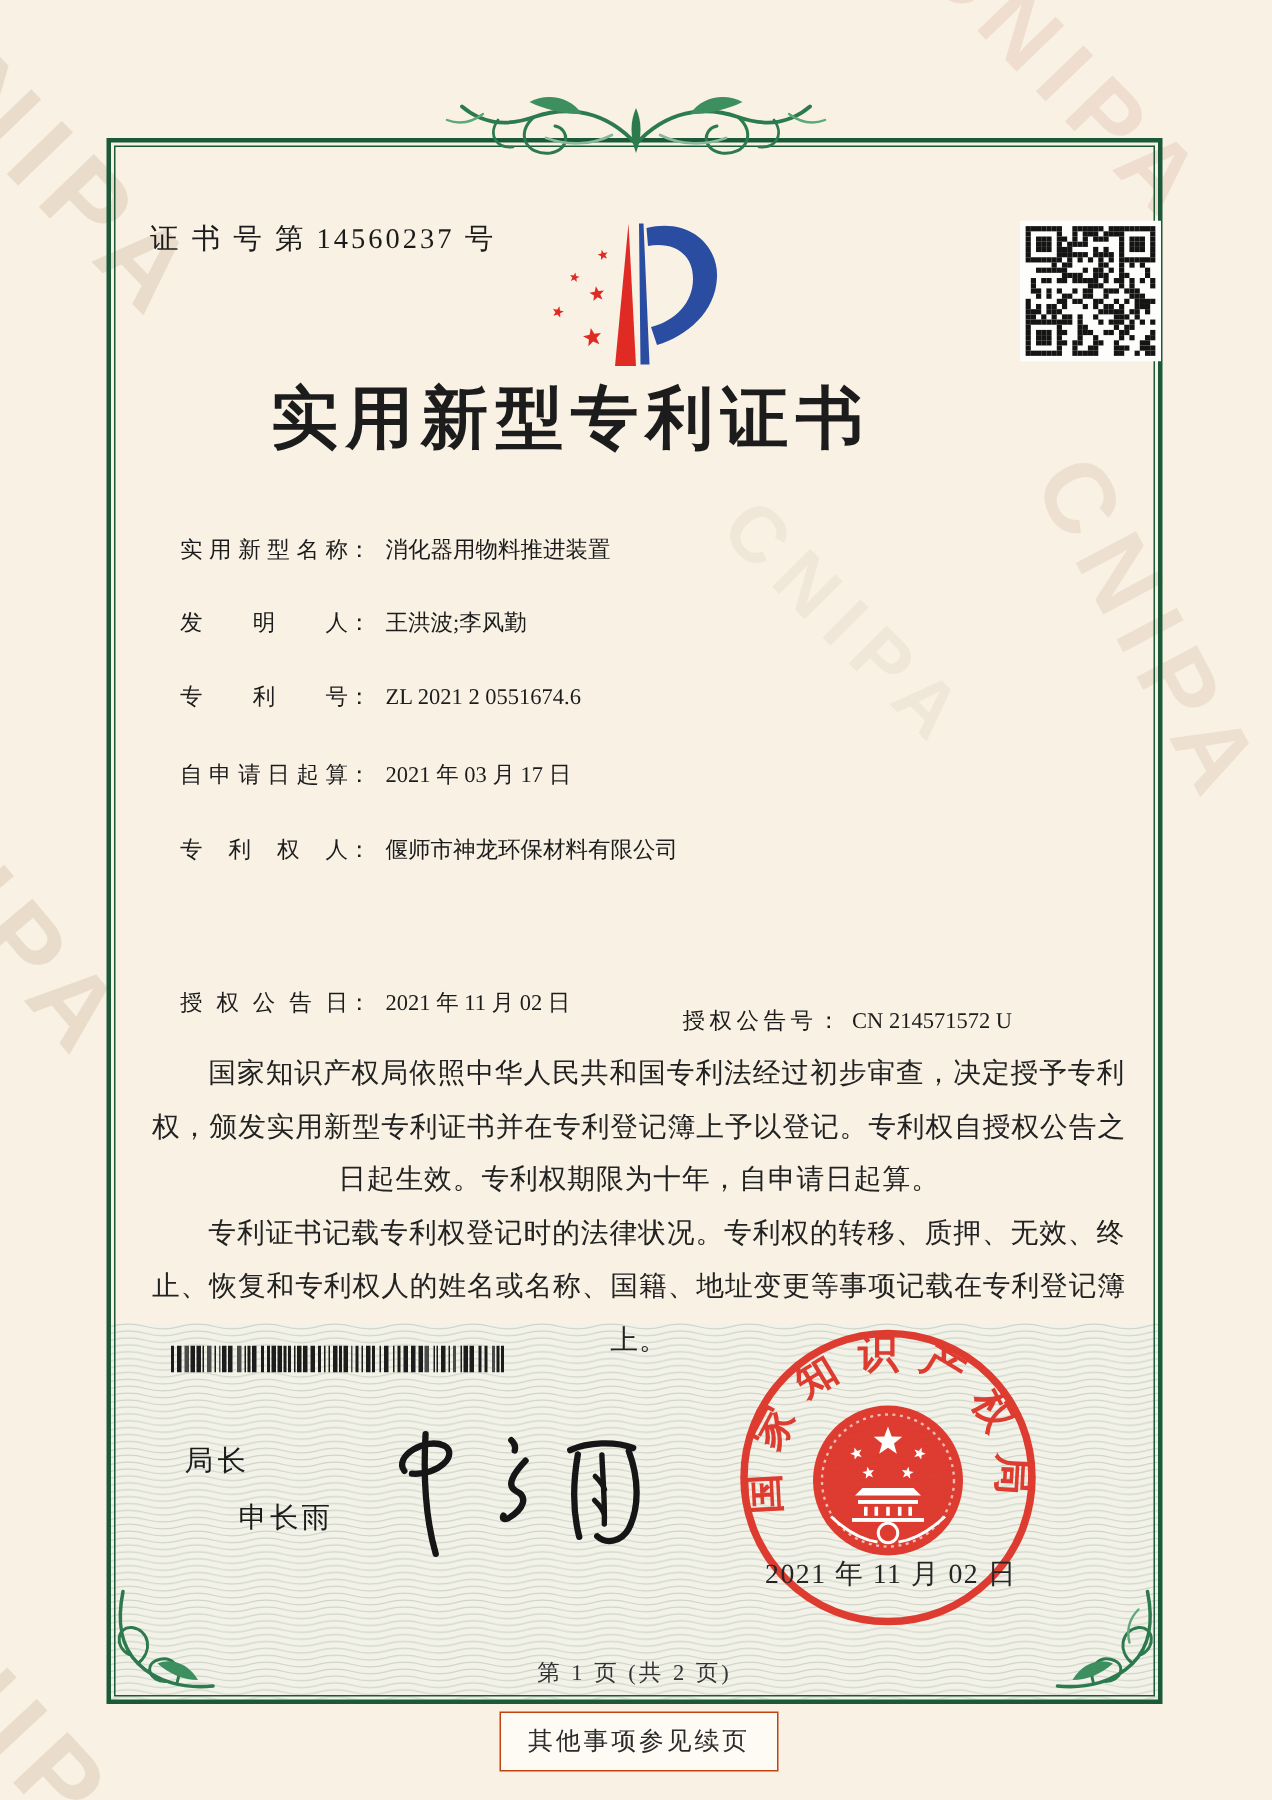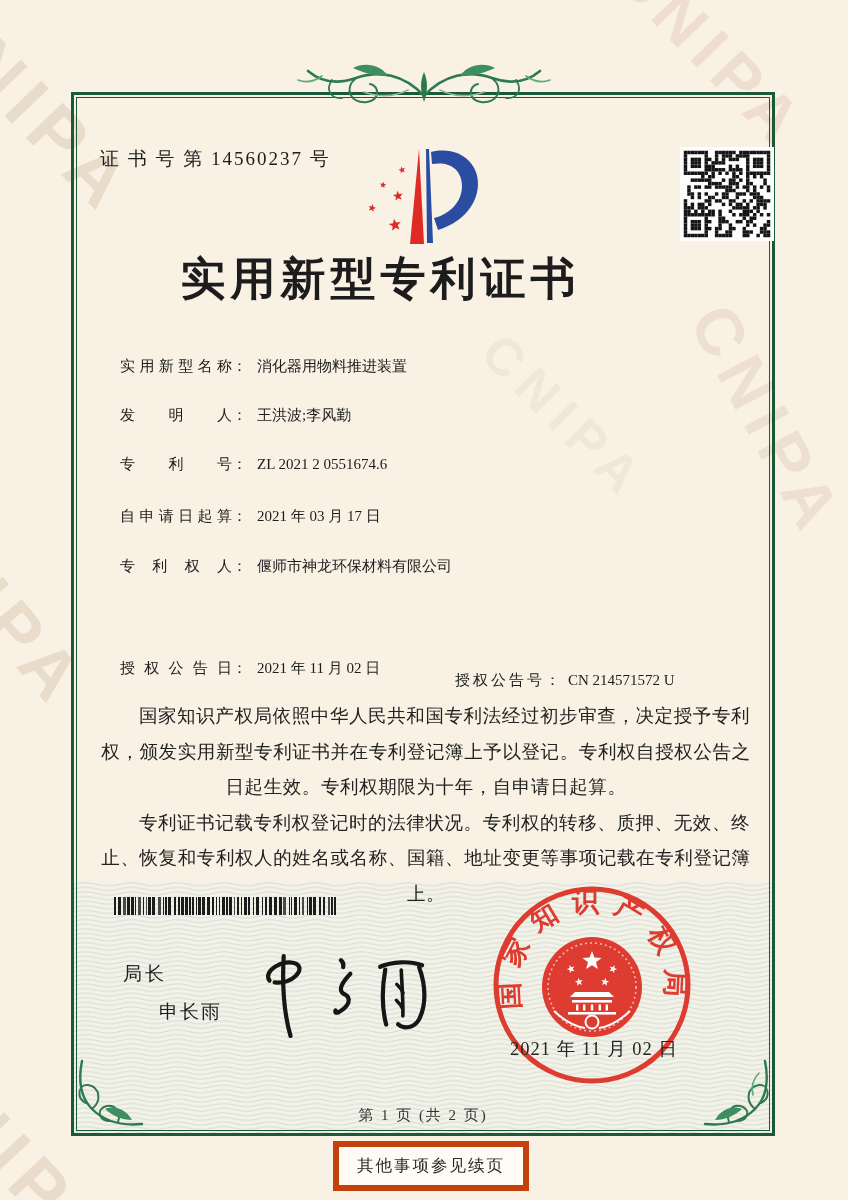--- a/index.html
+++ b/index.html
@@ -49,21 +49,21 @@
   .paras{left:100px;top:699px;width:652px;font-size:18.5px;line-height:1.92;letter-spacing:0.6px;color:#222;}
   .paras p{margin:0;text-indent:2em;text-align:center;}
   .barcode{left:114px;top:897px;}
   .sig-title{left:123px;top:961px;font-size:19px;font-family:Liberation Mono, monospace;font-weight:500;letter-spacing:3px;}
   .sig-name{left:123px;top:999px;font-size:19px;font-family:"Liberation Sans","DejaVu Sans",sans-serif;font-weight:500;letter-spacing:2px;margin-left:36px;}
   .signature{left:245px;top:942px;}
   .seal{left:490px;top:883px;z-index:4;opacity:.93;}
   .seal-date{left:492px;top:1036px;width:204px;text-align:center;font-size:18.5px;letter-spacing:1px;color:#252525;z-index:5;}
   .page-no{left:71px;top:1096px;width:704px;text-align:center;font-size:15px;letter-spacing:2px;color:#333;margin-top:10px;}
   .footer-note{
-    left:333px;top:1141px;background:#fdfbf4;border:6px solid #c2410c;
+    left:333px;top:1141px;background:#fdfbf4;border:1px solid #c2410c;
     padding:8px 18px;font-size:16.5px;letter-spacing:2px;color:#2a2a2a;z-index:3;
   }
 </style>
 </head>
 <body>
 
 <div class="page">
 
   <div class="wm wm1">CNIPA</div>
   <div class="wm wm2">CNIPA</div>

